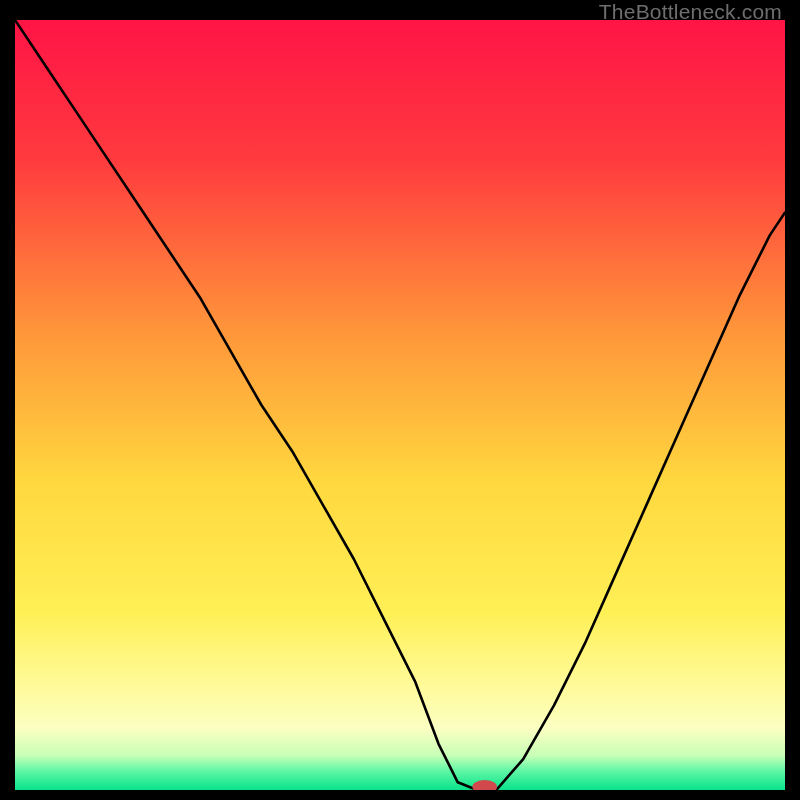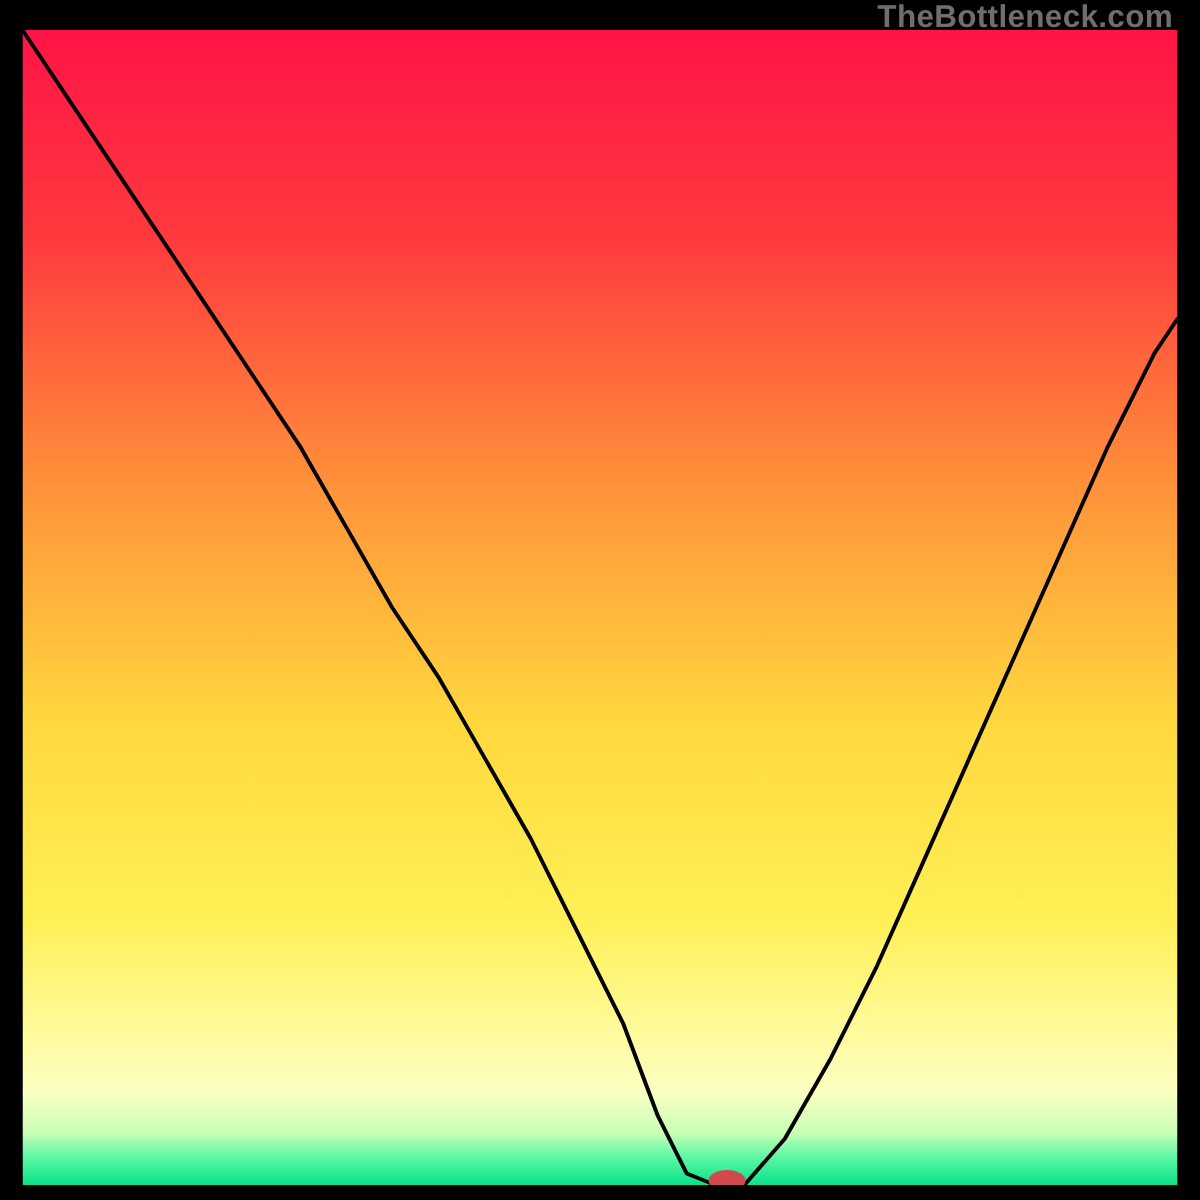--- a/index.html
+++ b/index.html
@@ -24,21 +24,21 @@
     top: 0;
     width: 770px;
     height: 770px;
   }
   .watermark {
     position: absolute;
     right: 18px;
     top: 0px;
     font-family: Arial, Helvetica, sans-serif;
     font-size: 21px;
-    font-weight: 700;
+    font-weight: 400;
     color: #6e6e6e;
     letter-spacing: 0.2px;
     margin-left: 12px;
   }
   svg.curve {
     position: absolute;
     left: 0;
     top: 0;
     width: 770px;
     height: 770px;

